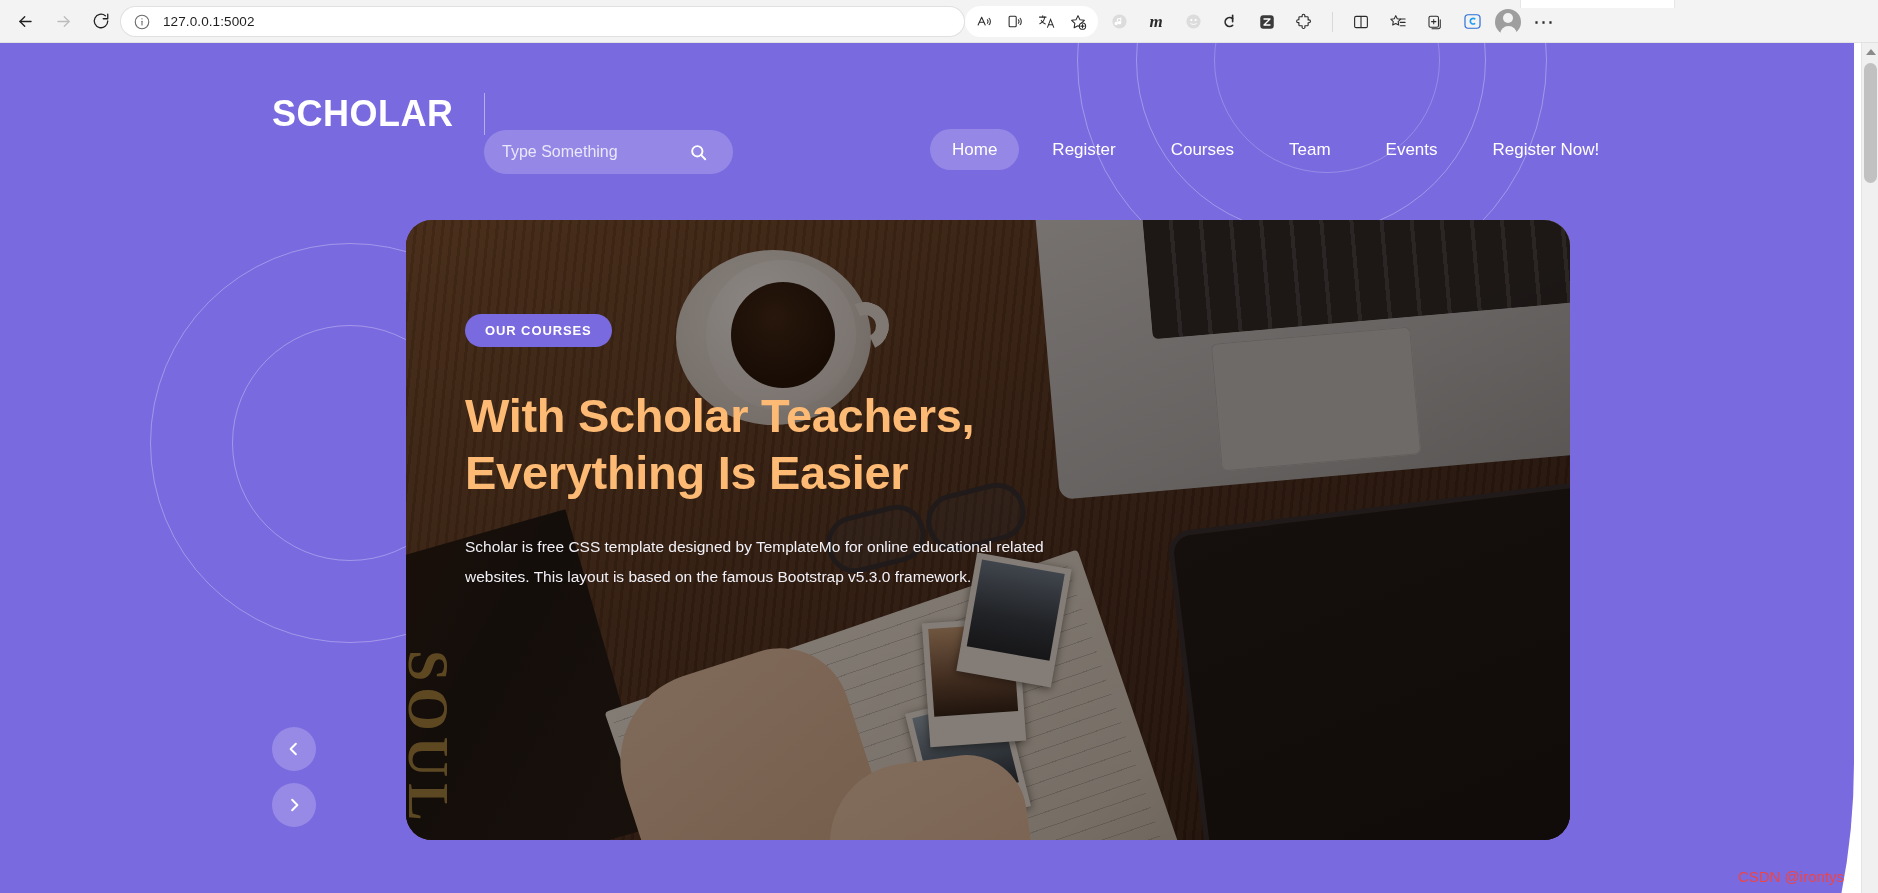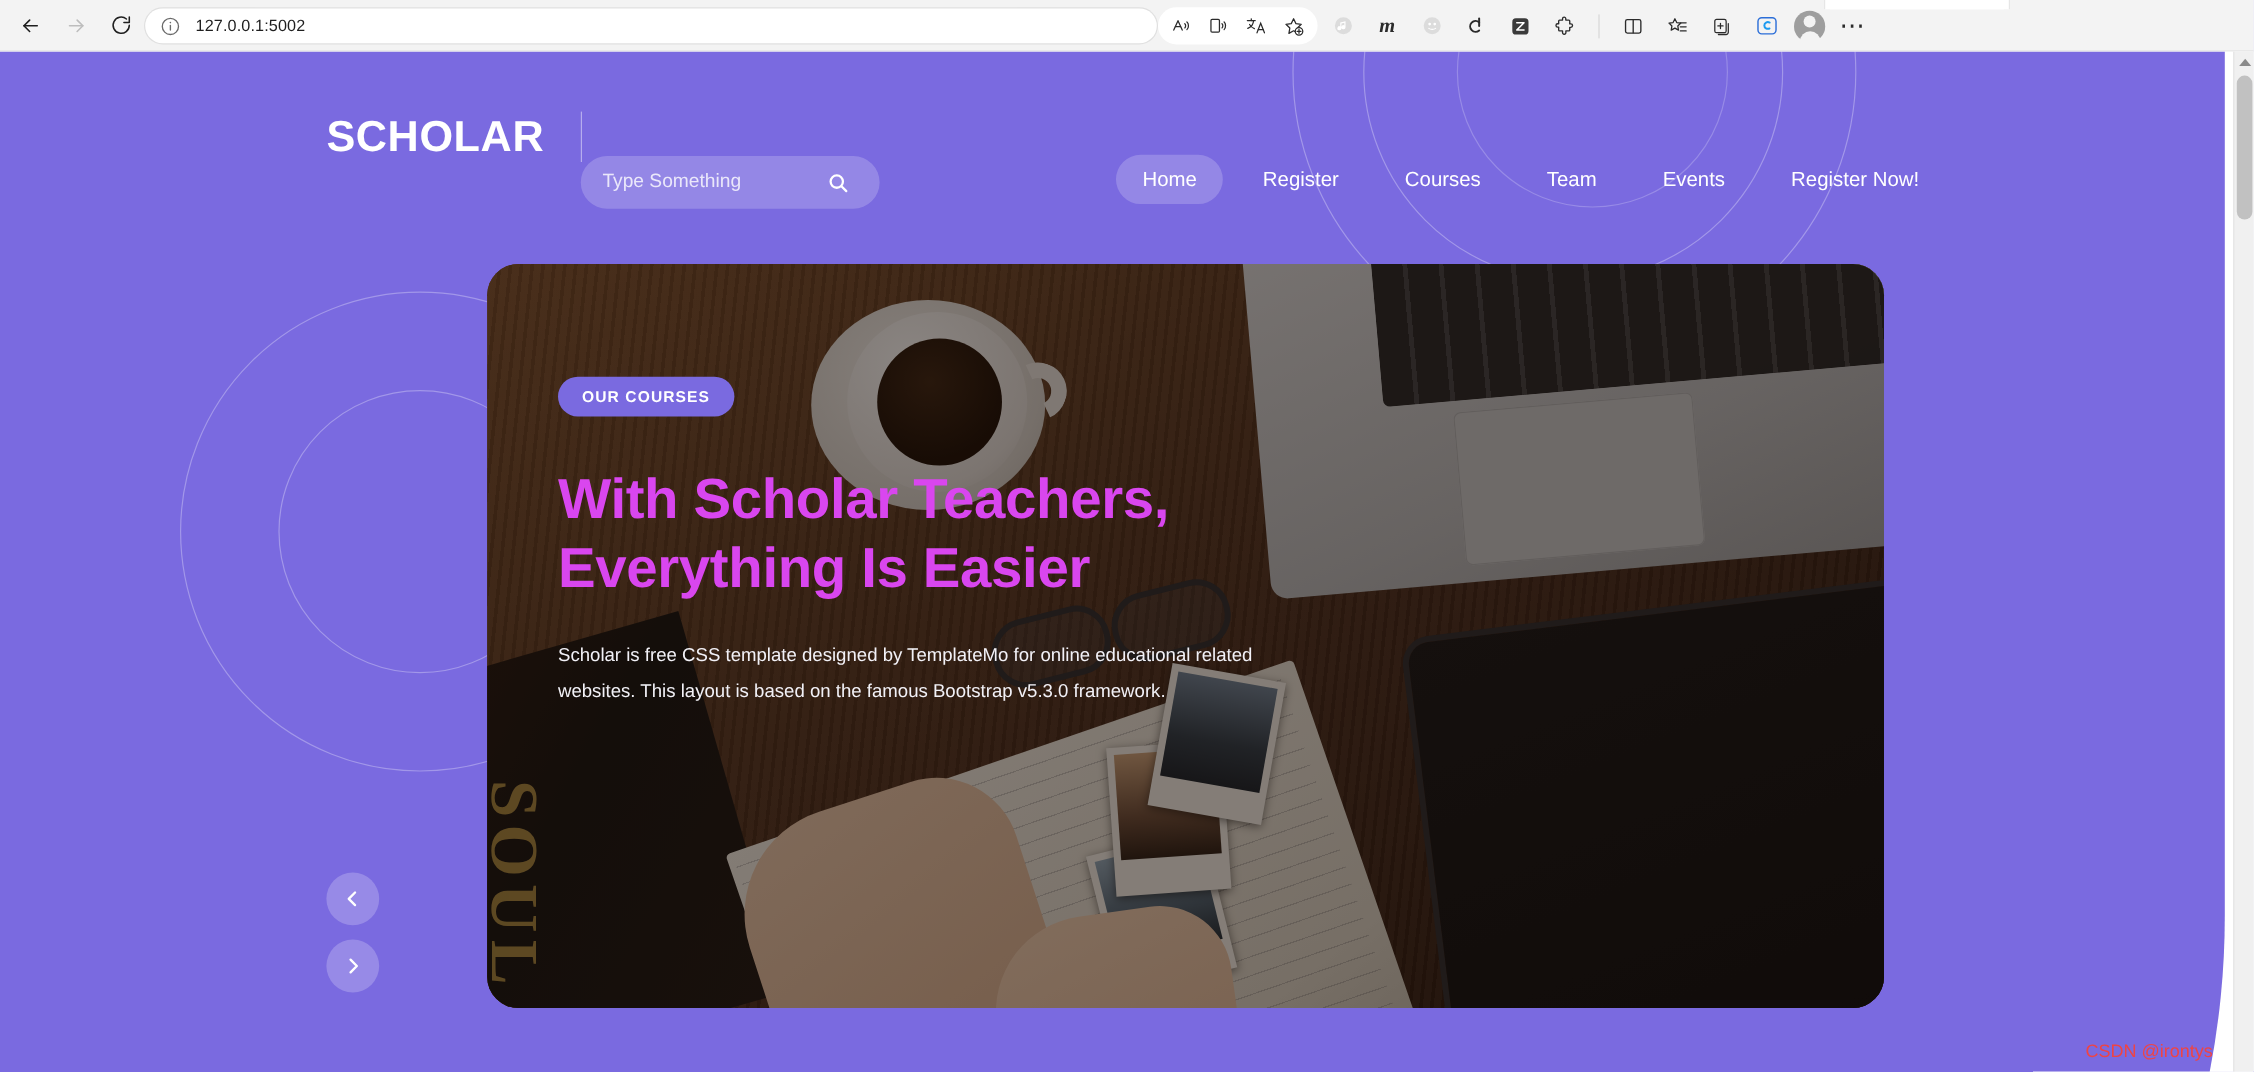--- a/index.html
+++ b/index.html
@@ -251,21 +251,21 @@
   .badge {
     position: absolute; left: 16px; top: 82px;
     background: #7a6ae0; color: #ffffff;
     font-size: 13px; font-weight: 600; letter-spacing: 0.9px;
     padding: 9px 20px; border-radius: 20px;
     display: inline-block;
   }
   .hero-title {
     position: absolute; left: 16px; top: 155px;
     width: 760px;
-    color: #d946ef; font-size: 47px; font-weight: 700;
+    color: #fdba74; font-size: 47px; font-weight: 700;
     line-height: 1.22; letter-spacing: -0.3px;
   }
   .hero-desc {
     position: absolute; left: 16px; top: 300px;
     width: 620px;
     color: #f2f1f7; font-size: 15.5px; line-height: 1.95;
   }
   .hero-actions {
     position: absolute; left: 16px; top: 388px;
     display: flex; align-items: center; gap: 26px;

